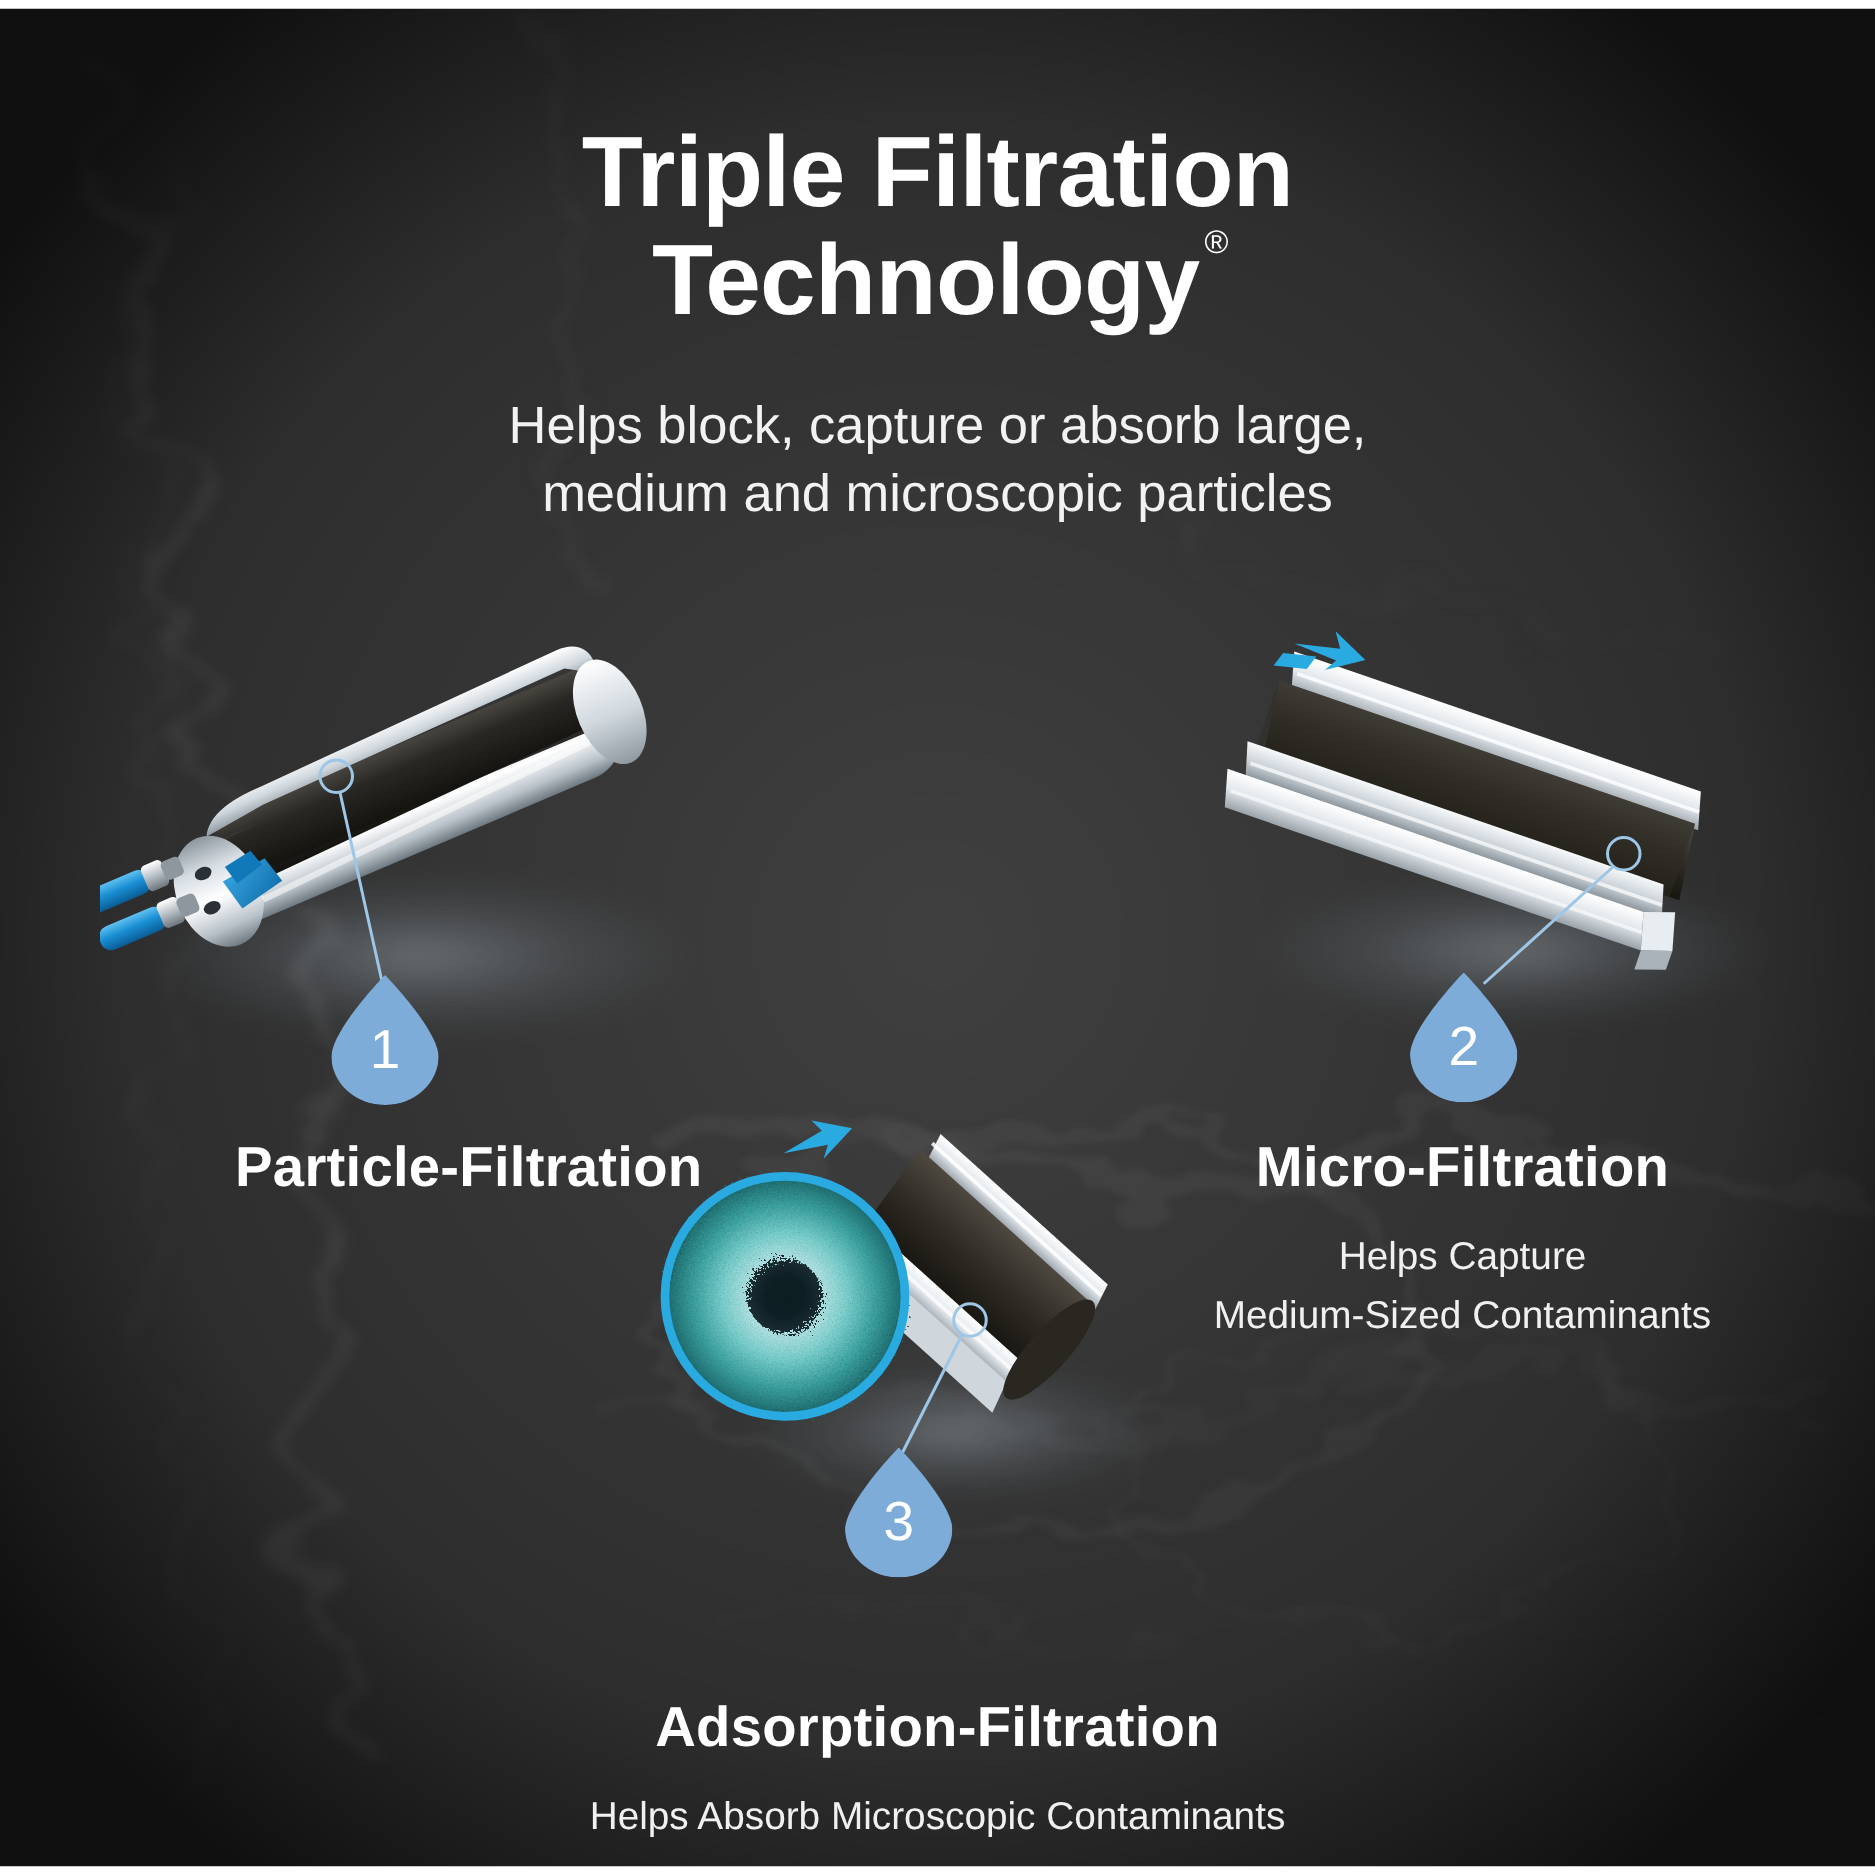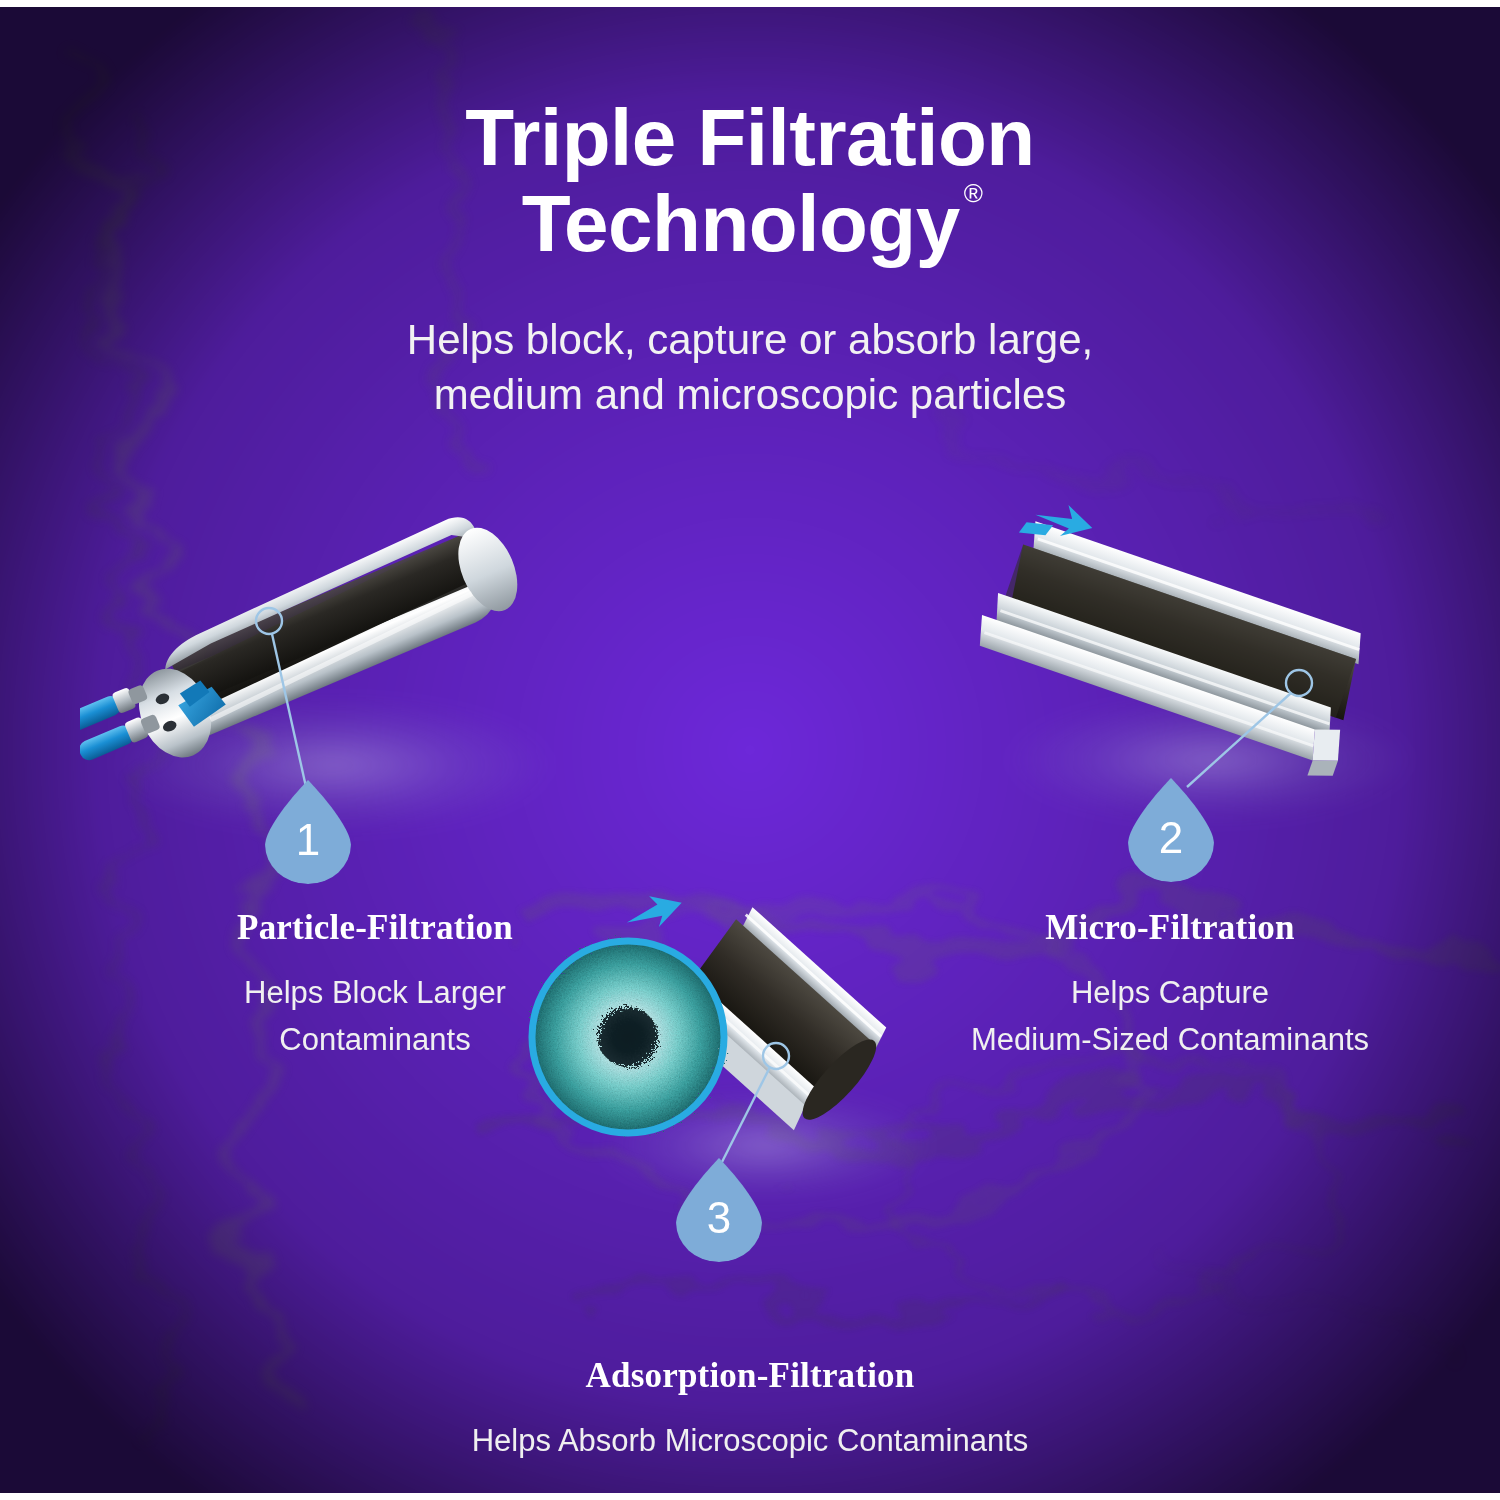--- a/index.html
+++ b/index.html
@@ -5,21 +5,21 @@
   * { margin:0; padding:0; box-sizing:border-box; }
   html, body {
     width:1500px; height:1500px;
     background:#ffffff;
     font-family:"Liberation Sans", sans-serif;
     overflow:hidden;
   }
   #stage {
     position:relative;
     width:1500px; height:1500px;
-    background:#6d28d9;
+    background:#404040;
     overflow:hidden;
   }
   
   .edge-band { position:absolute; left:0; width:1500px; height:7px; background:#ffffff; z-index:60; }
   .edge-band.top { top:0; }
   .edge-band.bottom { bottom:0; }
 
   
   .bg-smoke {
     position:absolute; inset:0; z-index:0; pointer-events:none;
@@ -53,26 +53,25 @@
     color:#f2f2f2;
     font-size:42px;
     font-weight:400;
     line-height:1.32;
   }
 
   
   .feature { position:absolute; z-index:25; text-align:center; }
   .feature h3 {
     color:#ffffff;
-    font-size:35px;
+    font-size:45px;
     font-weight:700;
     letter-spacing:0.2px;
     margin-bottom:22px;
     white-space:nowrap;
-    font-family:Liberation Serif, serif;
   }
   .feature p {
     color:#f0f0f0;
     font-size:31px;
     font-weight:400;
     line-height:1.5;
   }
   #feature-1 { left:55px;  top:908px; width:640px; }
   #feature-2 { left:880px; top:908px; width:580px;text-align:center; }
   #feature-3 { left:350px; top:1356px; width:800px; }
@@ -376,24 +375,20 @@
   </div>
   <div class="drop" id="badge-2">
     <span>2</span>
   </div>
   <div class="drop" id="badge-3">
     <span>3</span>
   </div>
 
   <div class="feature" id="feature-1">
     <h3>Particle-Filtration</h3>
-    <p>
-      <span>Helps Block Larger</span><br>
-      <span>Contaminants</span>
-    </p>
   </div>
 
   <div class="feature" id="feature-2">
     <h3>Micro-Filtration</h3>
     <p>
       <span>Helps Capture</span><br>
       <span>Medium-Sized Contaminants</span>
     </p>
   </div>
 

